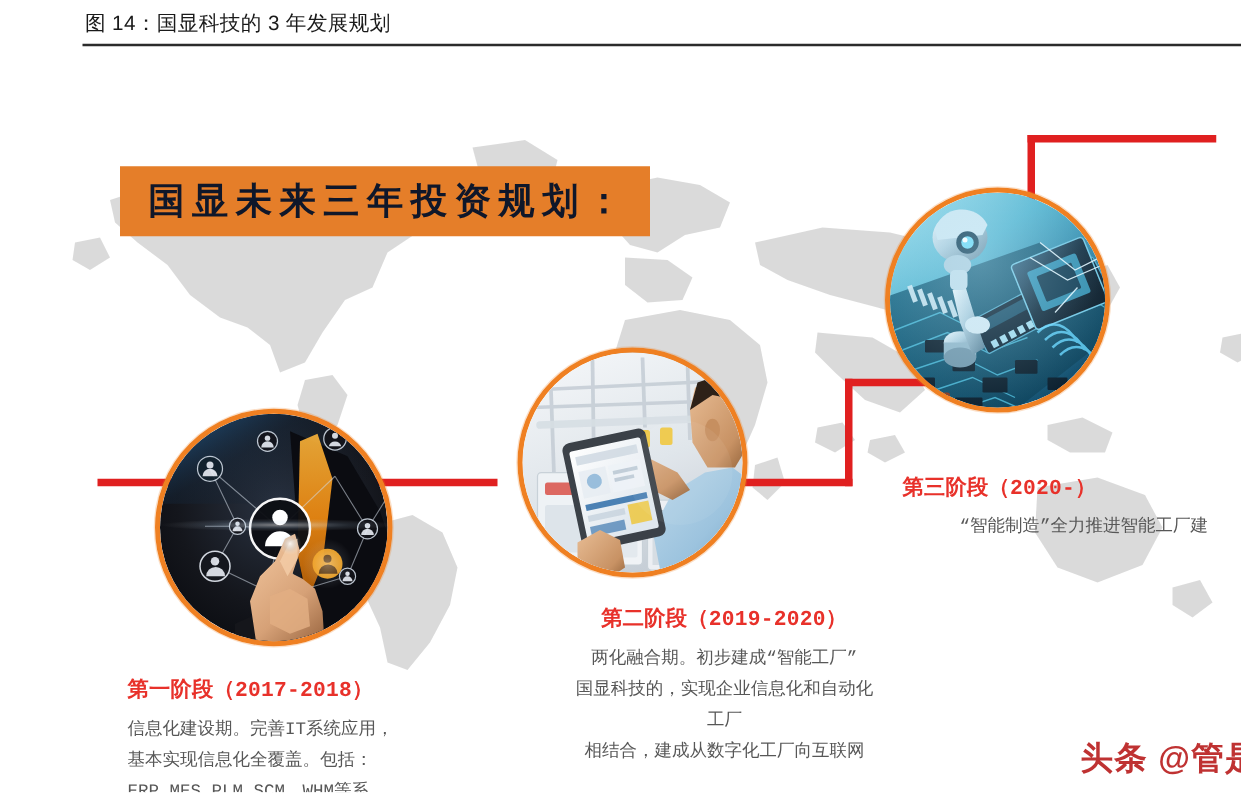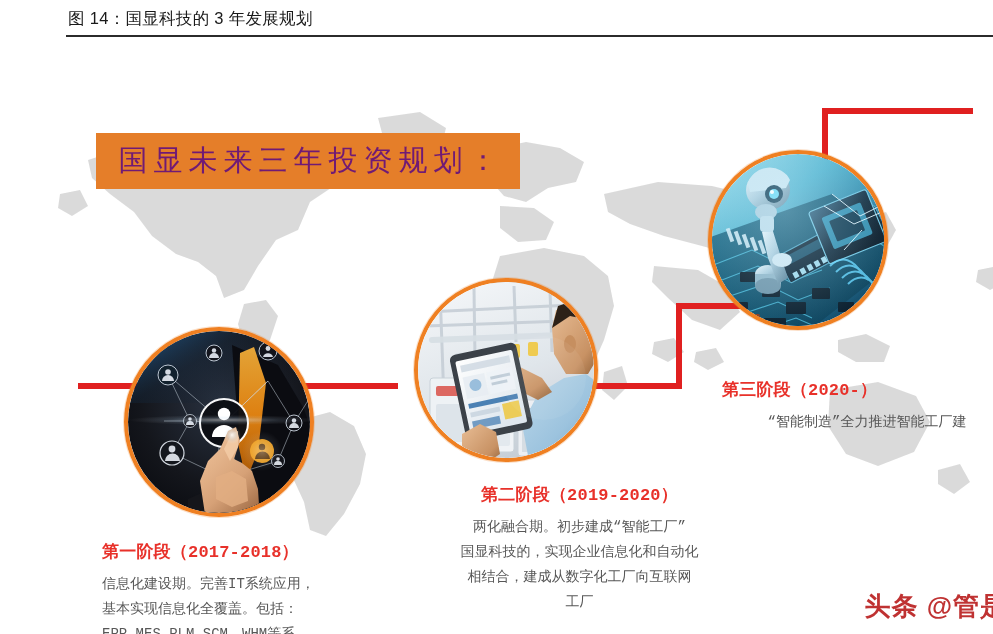--- a/index.html
+++ b/index.html
@@ -67,23 +67,23 @@
     left: 60px;
     top: 93px;
     width: 424px;
     height: 56px;
     background: #e57e29;
     display: flex;
     align-items: center;
     justify-content: center;
   }
   .banner-text {
-    color: #701a75;
+    color: #0f172a;
     font-size: 29px;
-    font-weight: normal;
+    font-weight: bold;
     letter-spacing: 6px;
     font-family: "DejaVu Serif", "Liberation Serif", serif;
     white-space: nowrap;
     padding-left: 6px;
   }
 
   
   .redline {
     position: absolute;
     background: #e02020;
@@ -533,22 +533,22 @@
         <div>ERP,MES,PLM,SCM，WHM等系</div>
 
       </div>
     </div>
 
     <div class="stage" id="stage-2">
       <div class="stage-title">第二阶段（2019-2020）</div>
       <div class="stage-body">
         <div>两化融合期。初步建成“智能工厂”</div>
         <div>国显科技的，实现企业信息化和自动化</div>
+        <div>工厂</div>
         <div>相结合，建成从数字化工厂向互联网</div>
-        <div>工厂</div>
       </div>
     </div>
 
     <div class="stage" id="stage-3">
       <div class="stage-title">第三阶段（2020-）</div>
       <div class="stage-body">
         <div>“智能制造”全力推进智能工厂建</div>
       </div>
     </div>
 

